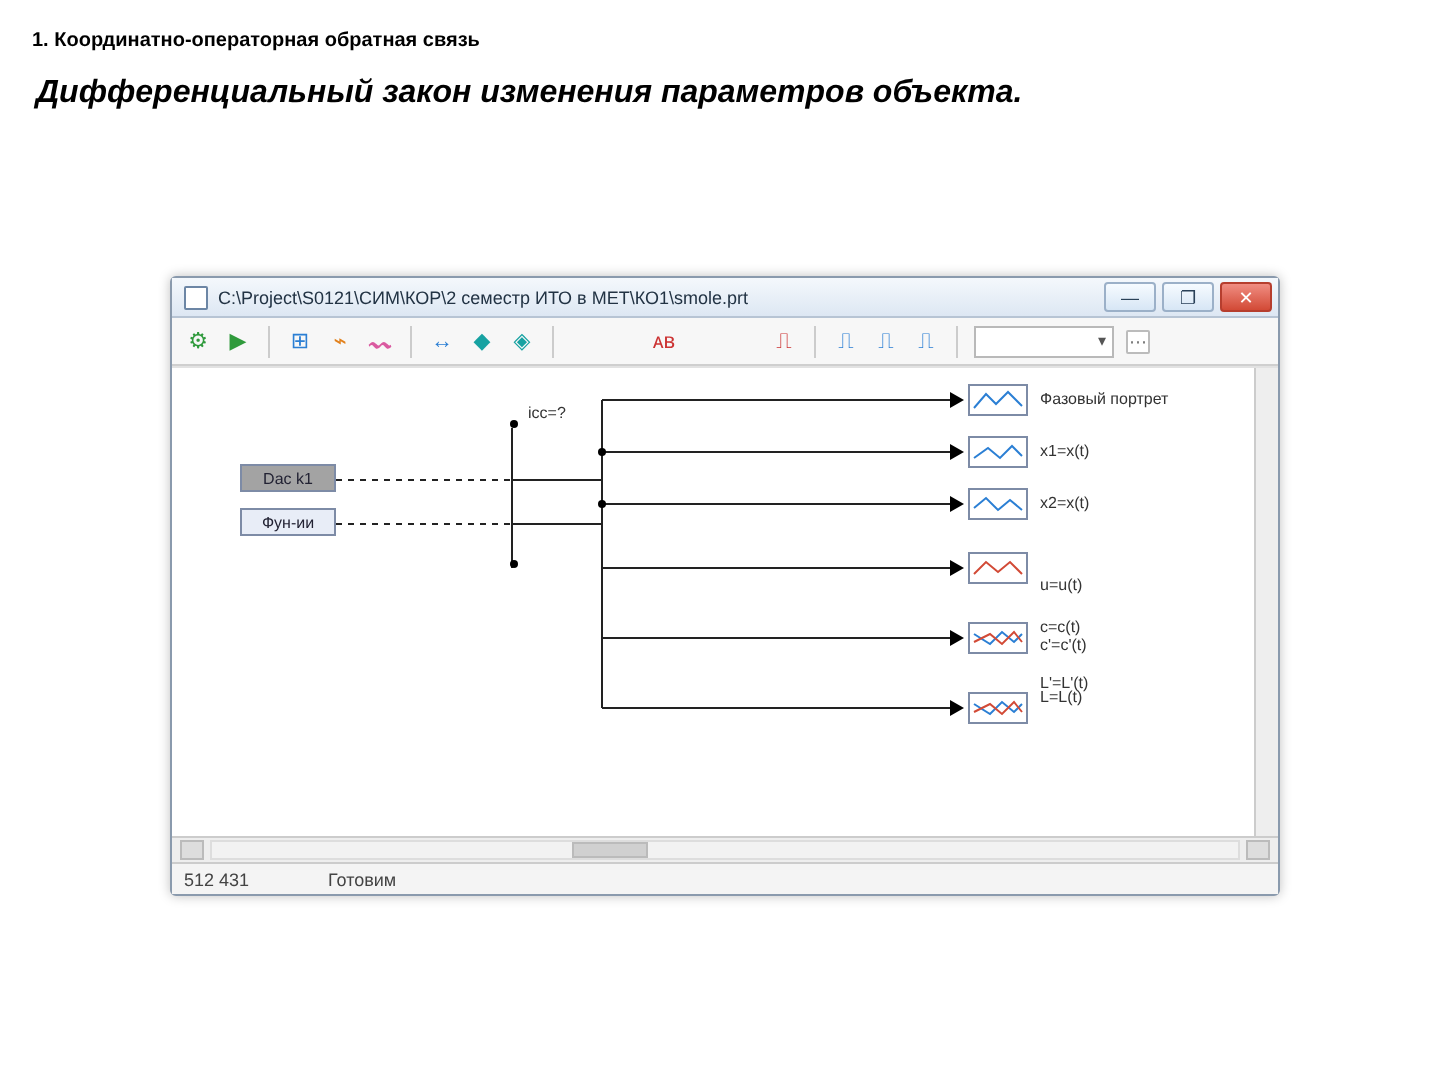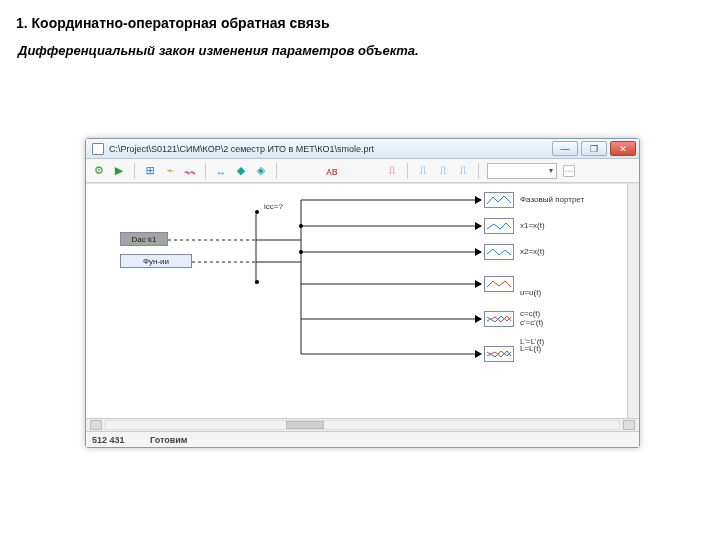--- a/index.html
+++ b/index.html
@@ -10,27 +10,27 @@
     font-family: Arial, "Segoe UI", sans-serif;
     font-size: 13px;
     color: #000;
     position: relative;
   }
   .slide-header {
     padding: 14px 16px 4px 16px;
   }
   .slide-header .h1, .slide-header .h2 {
     font-weight: bold;
-    font-size: 14px;
+    font-size: 10px;
     line-height: 1.35;
   }
   .slide-sub {
     font-style: italic;
     font-weight: bold;
-    font-size: 13px;
+    font-size: 16px;
     padding: 6px 18px 0 18px;
   }
   
   .app-window {
     position: absolute;
     left: 85px;
     top: 138px;
     width: 555px;
     height: 310px;
     background: #fff;
@@ -130,23 +130,23 @@
   }
   .hscroll .arrow { width:12px;height:10px;background:#ddd;border:1px solid #bbb; }
   .hscroll .track { flex:1; height:10px; background:#f2f2f2; margin:0 3px; border:1px solid #ddd; position:relative; }
   .hscroll .thumb { position:absolute; left:35%; width:38px; height:8px; top:0; background:#d0d0d0; border:1px solid #bbb; }
   .statusbar {
     height: 16px;
     background:#f4f4f4;
     border-top:1px solid #ccc;
     display:flex;align-items:center;
     padding: 0 6px;
+    gap: 14px;
     font-size: 9px;
     color:#444;
-    font-weight:bold;
   }
   .statusbar .field1 { width: 58px; }
   
   .blk {
     position:absolute;
     border:1px solid #7d8ba6;
     background:#a3a3a3;
     font-size: 8px;
     color:#223;
     display:flex;align-items:center;justify-content:center;
@@ -257,21 +257,21 @@
     <div class="bus-dot" style="left:169px;top:96px"></div>
 
     <div class="tri" style="left:389px;top:12px"></div>
     <div class="tri" style="left:389px;top:38px"></div>
     <div class="tri" style="left:389px;top:64px"></div>
     <div class="tri" style="left:389px;top:96px"></div>
     <div class="tri" style="left:389px;top:131px"></div>
     <div class="tri" style="left:389px;top:166px"></div>
 
     <div class="blk" style="left:34px;top:48px;width:48px;height:14px">Dac k1</div>
-    <div class="blk" style="left:34px;top:70px;width:72px;height:14px;background:#e8edf7">Фун-ии</div>
+    <div class="blk" style="left:34px;top:70px;width:48px;height:14px;background:#e8edf7">Фун-ии</div>
 
     <div class="lbl" style="left:178px;top:18px">icc=?</div>
 
     <div class="outbox" style="left:398px;top:8px">
       <svg viewBox="0 0 26 12">
           <polyline points="1,10 7,3 12,8 18,2 25,9" fill="none" stroke="#2b7fd4" stroke-width="1"></polyline>
         </svg>
     </div>
     <div class="lbl" style="left:434px;top:11px">Фазовый портрет</div>
 

